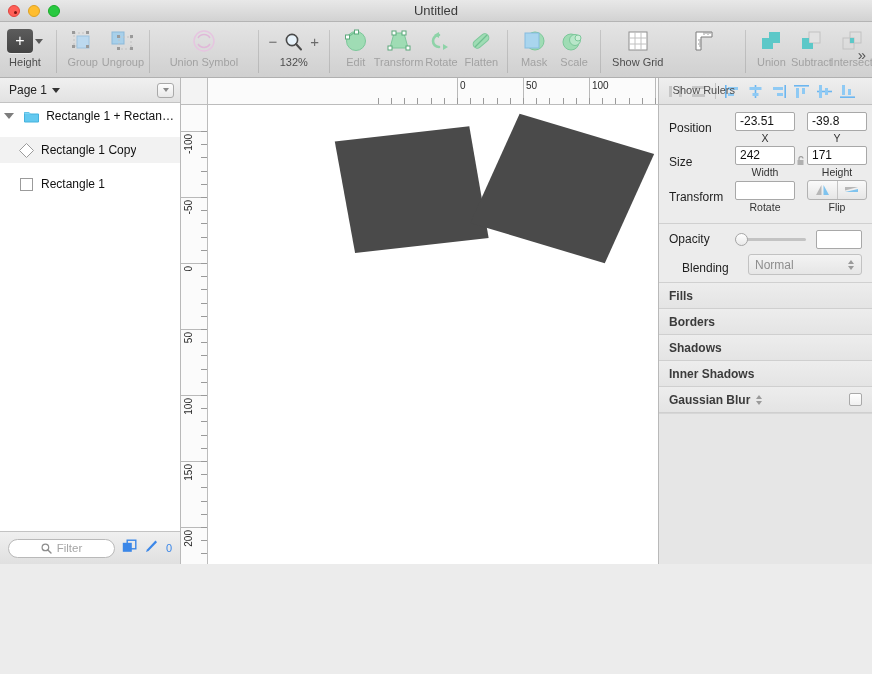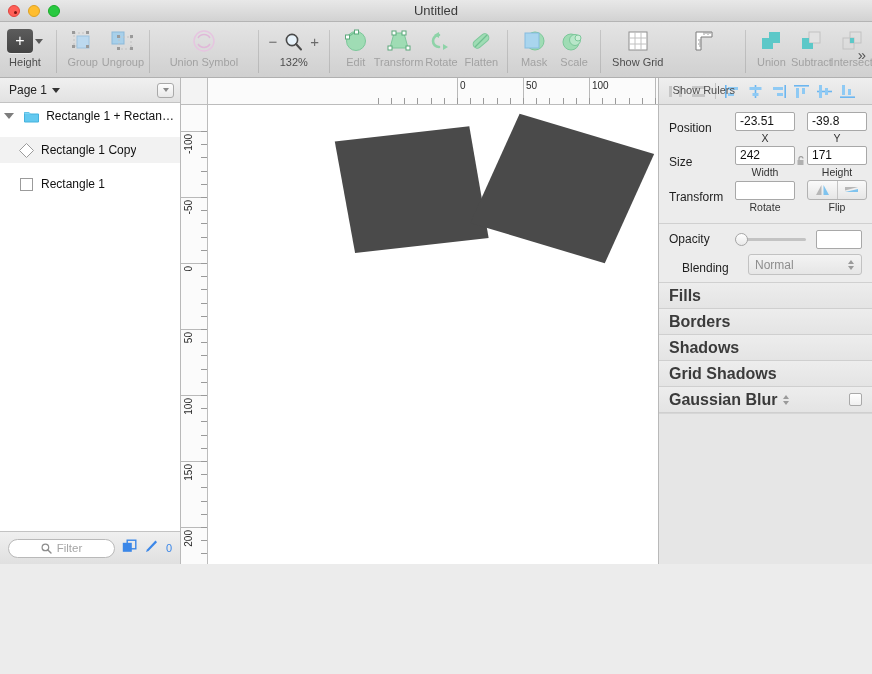--- a/index.html
+++ b/index.html
@@ -183,21 +183,21 @@
     background:linear-gradient(to bottom,#f3f3f3,#e6e6e6);
     display:flex; align-items:center; justify-content:space-between; padding:0 6px;
     font-size:12px; color:#8d8d8d;
   }
   .stepper { display:flex; flex-direction:column; gap:1px; color:#8a8a8a; font-size:7px; line-height:6px; }
 
   .acc-row {
     height:26px; display:flex; align-items:center; justify-content:space-between; padding:0 10px;
     border-bottom:1px solid #cfcfcf;
     background:linear-gradient(to bottom,#ededed,#e4e4e4);
-    font-size:16px; font-weight:bold; color:#3b3b3b;
+    font-size:12px; font-weight:bold; color:#3b3b3b;
   }
   .acc-left { display:flex; align-items:center; gap:5px; }
   .chk { width:13px;height:13px;border:1px solid #a9a9a9;border-radius:2px;background:linear-gradient(to bottom,#fff,#f0f0f0); }
   .insp-fill { flex:1; background:#e6e6e6; border-top:1px solid #d6d6d6; }
 </style>
 </head>
 <body>
 
 <div class="app">
 
@@ -764,21 +764,21 @@
             <span>Borders</span>
           </div>
       </div>
       <div class="acc-row">
         <div class="acc-left">
             <span>Shadows</span>
           </div>
       </div>
       <div class="acc-row">
         <div class="acc-left">
-            <span>Grid Shadows</span>
+            <span>Inner Shadows</span>
           </div>
       </div>
       <div class="acc-row">
         <div class="acc-left">
           <span>Gaussian Blur</span>
           <span class="stepper">
             <svg width="8" height="12" viewBox="0 0 8 12">
                 <polygon points="4,1 7,5 1,5" fill="#9a9a9a"></polygon>
                 <polygon points="4,11 7,7 1,7" fill="#9a9a9a"></polygon>
               </svg>

